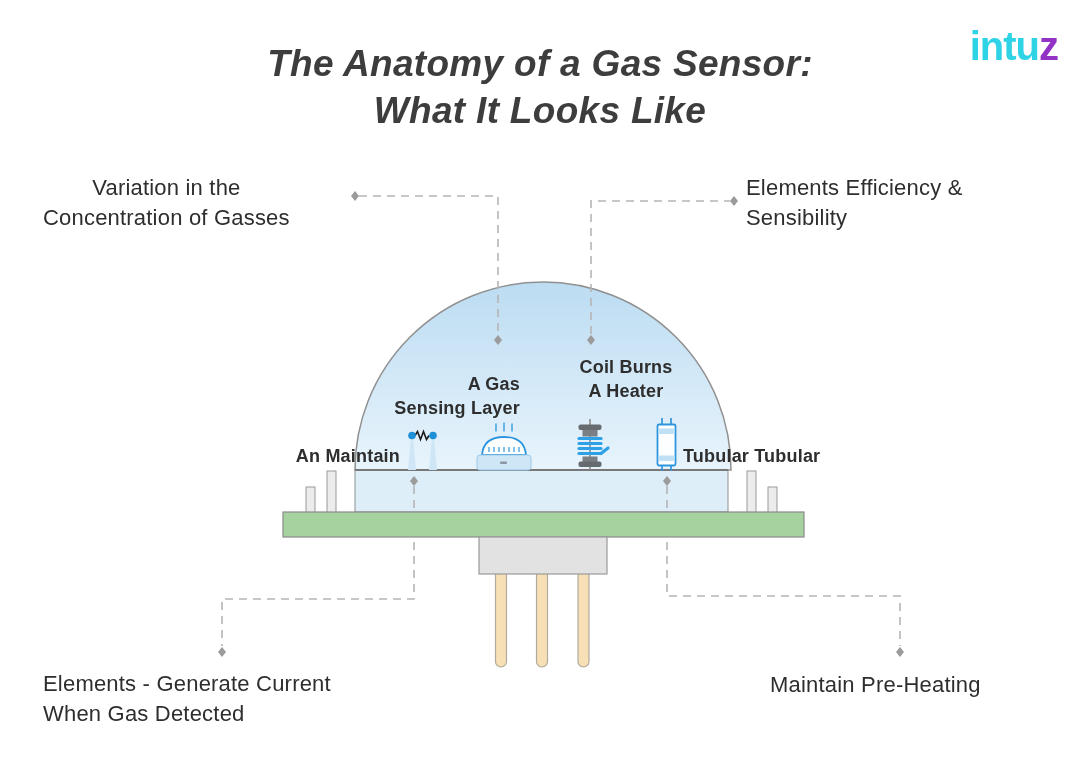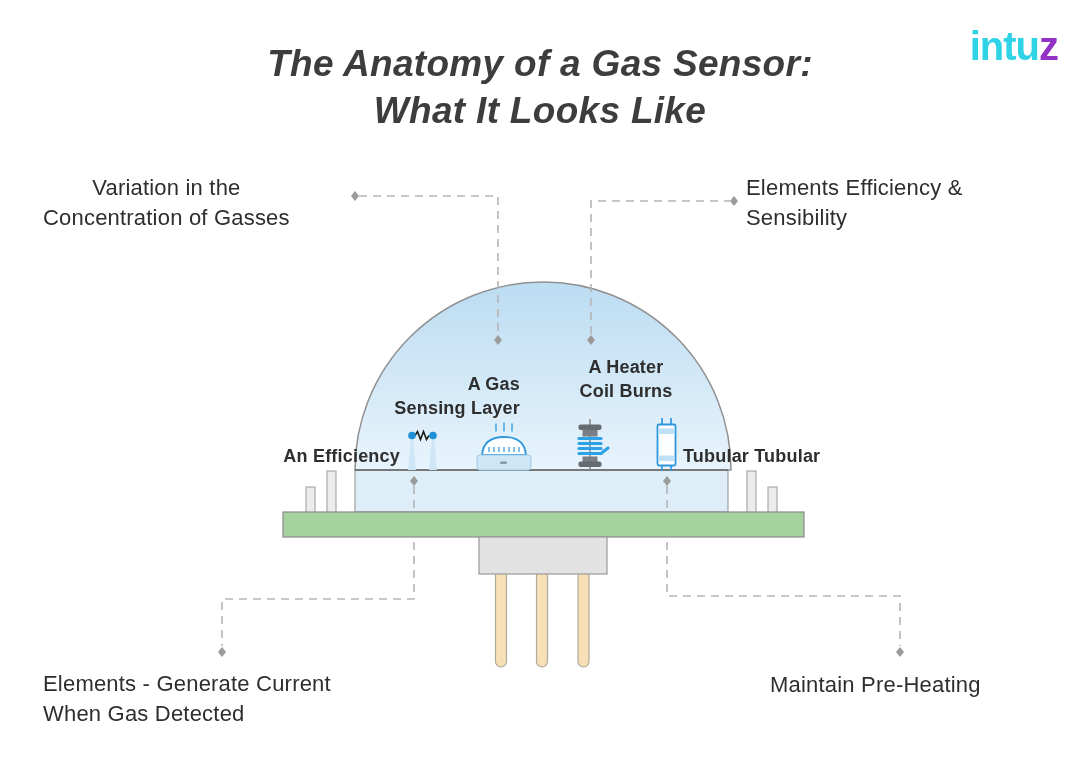--- a/index.html
+++ b/index.html
@@ -172,23 +172,23 @@
   </div>
   <div class="corner br">
     <span>Maintain Pre-Heating</span>
   </div>
 
   <div class="part p-sensing">
     <span>A Gas</span>
     <span>Sensing Layer</span>
   </div>
   <div class="part p-heater">
+    <span>Coil Burns</span>
     <span>A Heater</span>
-    <span>Coil Burns</span>
   </div>
   <div class="part p-electrode">
-    <span>An Efficiency</span>
+    <span>An Maintain</span>
   </div>
   <div class="part p-tubular">
     <span>Tubular Tubular</span>
   </div>
 
 </div>
 
 </body></html>

